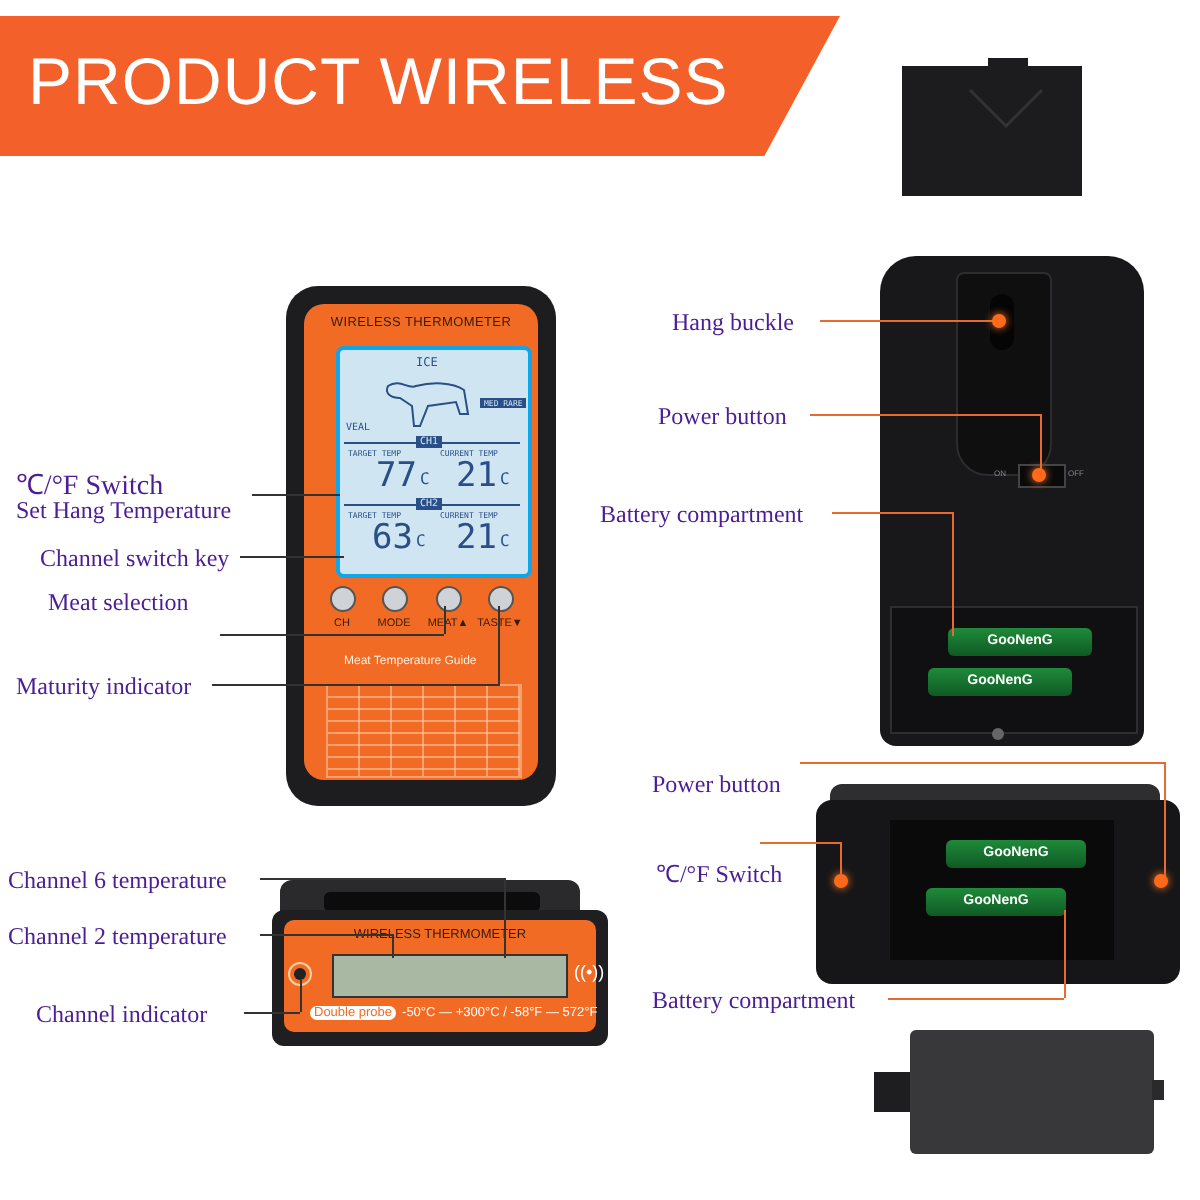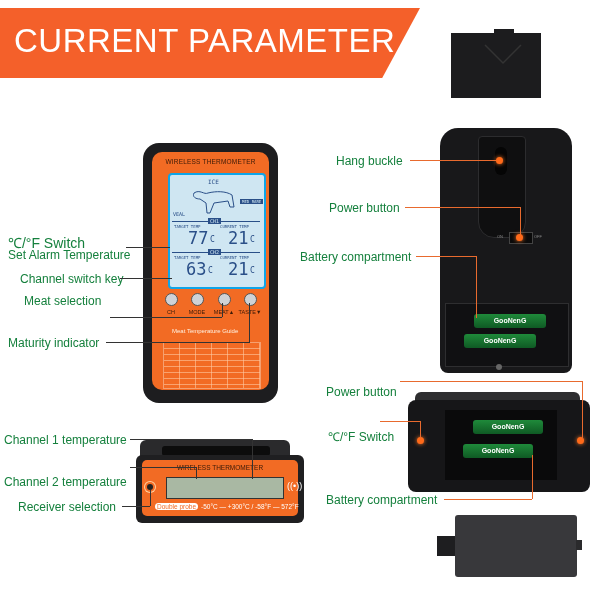--- a/index.html
+++ b/index.html
@@ -2,21 +2,21 @@
 <html><head>
 <meta charset="utf-8">
 <style>
   html,body{margin:0;padding:0;background:#fff;}
   body{width:600px;height:600px;position:relative;overflow:hidden;font-family:"Liberation Sans",sans-serif;color:#222;}
   .abs{position:absolute;}
   
   .banner{left:0;top:8px;width:420px;height:70px;background:#f4602a;clip-path:polygon(0 0,100% 0,91% 100%,0 100%);}
   .banner-title{left:14px;top:22px;font-size:33px;color:#fff;letter-spacing:0.5px;white-space:nowrap;}
   
-  .lbl{font-size:12px;color:#15803d;white-space:nowrap;line-height:14px;}
+  .lbl{font-size:12px;color:#4c1d95;white-space:nowrap;line-height:14px;font-family:Liberation Serif, serif;}
   .line{background:#333;height:1px;}
   .vline{background:#333;width:1px;}
   .oline{background:#e86a2e;height:1px;}
   .ovline{background:#e86a2e;width:1px;}
   .dot{width:7px;height:7px;border-radius:50%;background:#ff6a1a;box-shadow:0 0 4px #ff7a2a;}
   
   .dev{left:143px;top:143px;width:135px;height:260px;background:#1d1d1f;border-radius:16px;}
   .dev-face{left:152px;top:152px;width:117px;height:238px;background:#f26b24;border-radius:10px;}
   .dev-brand{left:152px;top:158px;width:117px;text-align:center;font-size:6.5px;color:#3a1a08;letter-spacing:0.2px;}
   .lcd{left:168px;top:173px;width:94px;height:112px;background:#cfe6f2;border:2px solid #0ea5e9;border-radius:4px;}
@@ -50,21 +50,21 @@
   .cover1{left:451px;top:33px;width:90px;height:65px;background:#1c1c1e;}
   .cover1-tab{left:494px;top:33px;width:20px;height:5px;background:#1c1c1e;top:29px;}
   .cover2{left:455px;top:515px;width:122px;height:62px;background:#38383b;border-radius:3px;}
   .cover2-tab{left:437px;top:536px;width:20px;height:20px;background:#1e1e20;}
   .cover2-tab2{left:576px;top:540px;width:6px;height:10px;background:#2a2a2c;}
 </style>
 </head>
 <body>
 
 <div class="abs banner"></div>
-<div class="abs banner-title">CURRENT PARAMETER</div>
+<div class="abs banner-title">PRODUCT WIRELESS</div>
 
 <div class="abs cover1-tab"></div>
 <div class="abs cover1">
   <svg width="90" height="65" style="position:absolute;left:0;top:0">
       <polyline points="34,12 52,30 70,12" fill="none" stroke="#333" stroke-width="1.5"></polyline>
     </svg>
 </div>
 
 <div class="abs dev"></div>
 <div class="abs dev-face"></div>
@@ -101,48 +101,48 @@
 <div class="abs btn" style="left:218px;top:293px;"></div>
 <div class="abs btn" style="left:244px;top:293px;"></div>
 <div class="abs btn-lbl" style="left:157px;top:309px;">CH</div>
 <div class="abs btn-lbl" style="left:183px;top:309px;">MODE</div>
 <div class="abs btn-lbl" style="left:210px;top:309px;">MEAT▲</div>
 <div class="abs btn-lbl" style="left:236px;top:309px;">TASTE▼</div>
 <div class="abs guide-title" style="left:172px;top:328px;">Meat Temperature Guide</div>
 <div class="abs guide"></div>
 
 <div class="abs lbl" style="left:8px;top:236px;"><span style="font-size:14px">℃/°F Switch</span></div>
-<div class="abs lbl" style="left:8px;top:248px;">Set Alarm Temperature</div>
+<div class="abs lbl" style="left:8px;top:248px;">Set Hang Temperature</div>
 <div class="abs line" style="left:126px;top:247px;width:44px;"></div>
 <div class="abs lbl" style="left:20px;top:272px;">Channel switch key</div>
 <div class="abs line" style="left:120px;top:278px;width:52px;"></div>
 <div class="abs lbl" style="left:24px;top:294px;">Meat selection</div>
 <div class="abs line" style="left:110px;top:317px;width:112px;"></div>
 <div class="abs vline" style="left:222px;top:303px;height:14px;"></div>
 <div class="abs lbl" style="left:8px;top:336px;">Maturity indicator</div>
 <div class="abs line" style="left:106px;top:342px;width:144px;"></div>
 <div class="abs vline" style="left:249px;top:303px;height:39px;"></div>
 
 <div class="abs rcv-back"></div>
 <div class="abs rcv-slot"></div>
 <div class="abs rcv"></div>
 <div class="abs rcv-face"></div>
 <div class="abs rcv-brand">WIRELESS THERMOMETER</div>
 <div class="abs rcv-lcd"></div>
 <div class="abs" style="left:147px;top:484px;width:6px;height:6px;background:#222;border-radius:50%;box-shadow:0 0 0 2px #f26b24,0 0 0 3px #ffd0a0;"></div>
 <div class="abs" style="left:287px;top:481px;font-size:9px;color:#fff;">((•))</div>
 <div class="abs rcv-tag"><span class="pill">Double probe</span><span>-50°C — +300°C / -58°F — 572°F</span></div>
 
-<div class="abs lbl" style="left:4px;top:433px;">Channel 1 temperature</div>
+<div class="abs lbl" style="left:4px;top:433px;">Channel 6 temperature</div>
 <div class="abs line" style="left:130px;top:439px;width:122px;"></div>
 <div class="abs vline" style="left:252px;top:439px;height:40px;"></div>
-<div class="abs lbl" style="left:4px;top:461px;margin-top:14px;">Channel 2 temperature</div>
+<div class="abs lbl" style="left:4px;top:461px;">Channel 2 temperature</div>
 <div class="abs line" style="left:130px;top:467px;width:66px;"></div>
 <div class="abs vline" style="left:196px;top:467px;height:12px;"></div>
-<div class="abs lbl" style="left:18px;top:500px;">Receiver selection</div>
+<div class="abs lbl" style="left:18px;top:500px;">Channel indicator</div>
 <div class="abs line" style="left:122px;top:506px;width:28px;"></div>
 <div class="abs vline" style="left:150px;top:490px;height:16px;"></div>
 
 <div class="abs back"></div>
 <div class="abs clip"></div>
 <div class="abs keyhole"></div>
 <div class="abs sw"></div>
 <div class="abs" style="left:497px;top:234px;font-size:4px;color:#888;">ON</div>
 <div class="abs" style="left:534px;top:234px;font-size:4px;color:#888;">OFF</div>
 <div class="abs bay">

